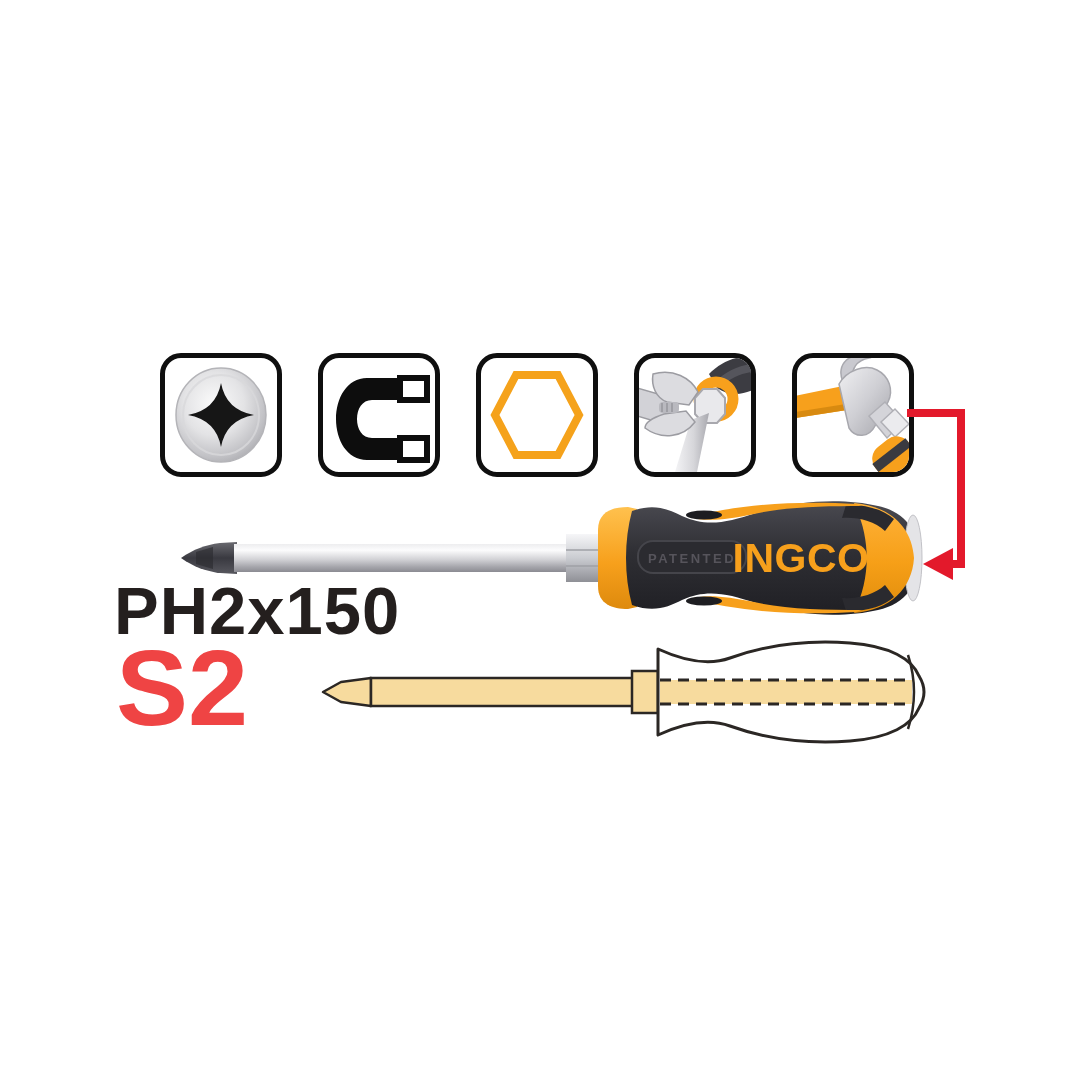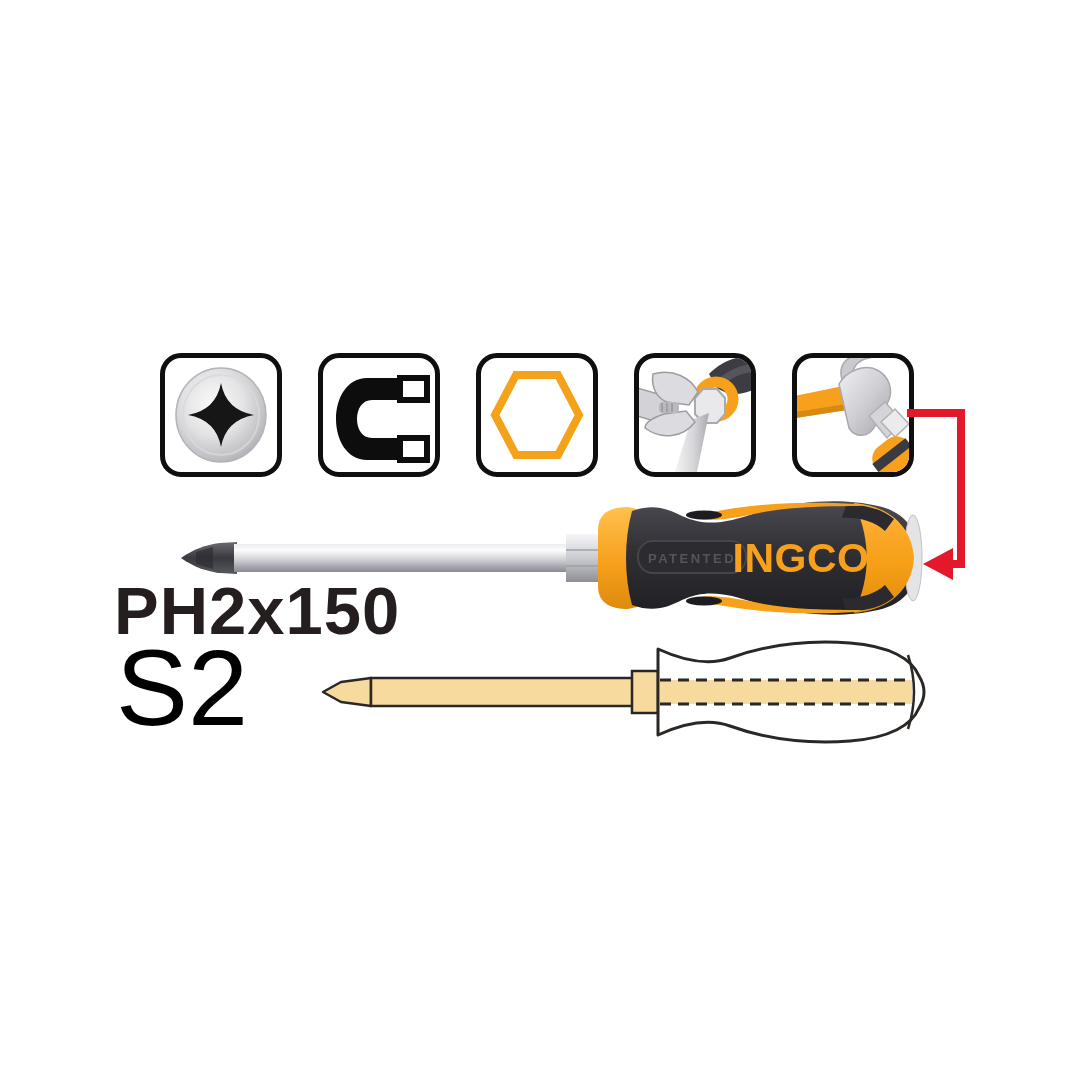--- a/index.html
+++ b/index.html
@@ -15,21 +15,21 @@
   .icon-box svg{display:block;width:112px;height:114px;}
   .art{position:absolute;left:0;top:0;width:1080px;height:1080px;}
   .spec-text{
     position:absolute;left:114px;top:577px;line-height:1;
     font-size:67px;font-weight:900;letter-spacing:1px;color:#241f1e;
     font-family:"Liberation Sans",sans-serif;
     text-align:right;
   }
   .steel-text{
     position:absolute;left:116px;top:634px;line-height:1;
-    font-size:108px;font-weight:400;color:#000000;
+    font-size:108px;font-weight:700;color:#ef4444;
     font-family:"Liberation Sans",sans-serif;
   }
 </style>
 </head>
 <body>
 
 <div class="canvas">
 
   <div class="icon-box" style="left:160px">
     <svg viewBox="0 0 112 114">

